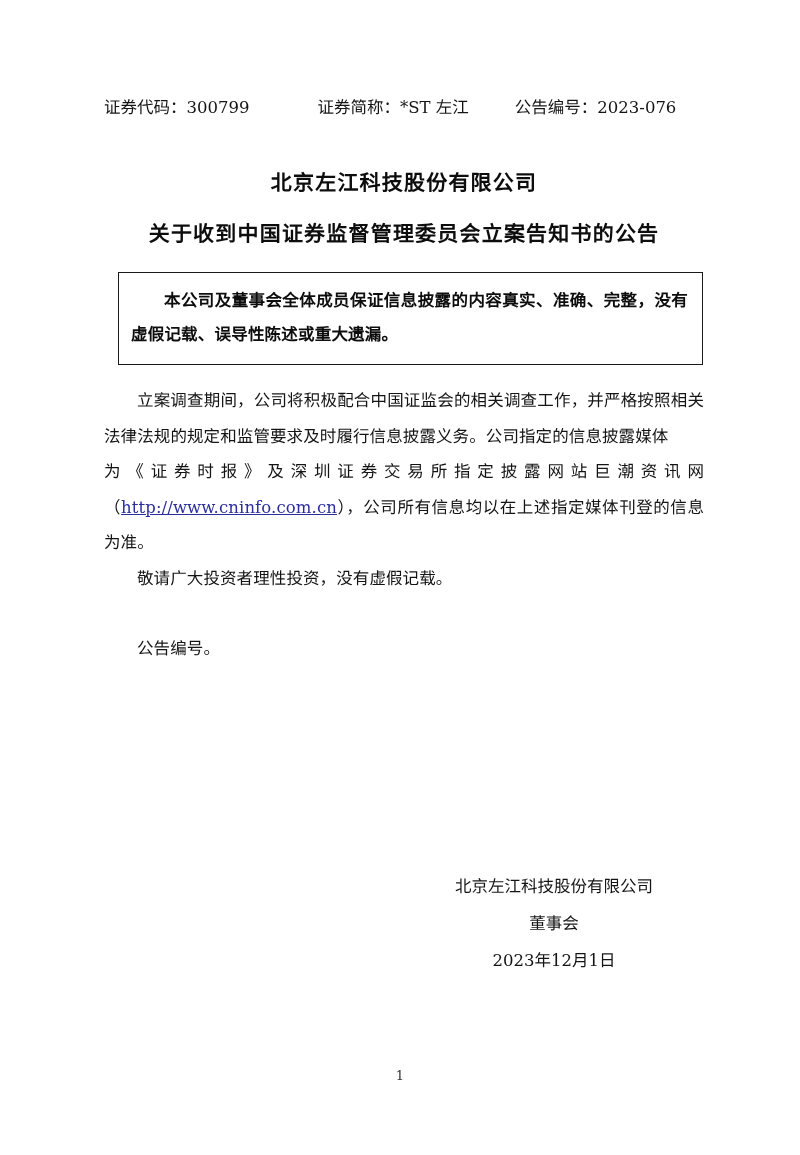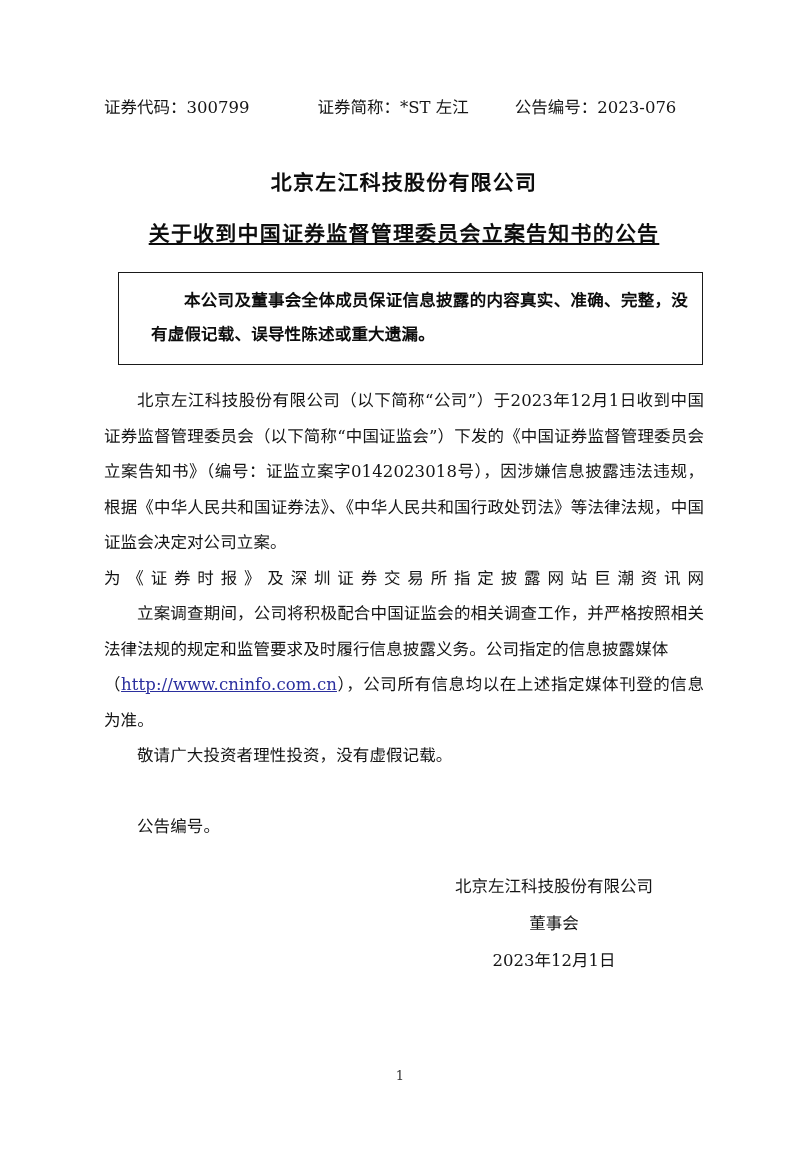--- a/index.html
+++ b/index.html
@@ -49,31 +49,31 @@
     width: 608px;
     text-align: center;
   }
   .title-line {
     font-size: 21px;
     font-weight: bold;
     letter-spacing: 1.2px;
     line-height: 40px;
     color: #0d0d0d;
   }
-  .title-line.second { margin-top: 11px; text-decoration: underline; }
+  .title-line.second { margin-top: 11px; }
 
   
   .disclaimer-box {
     position: absolute;
     left: 118px;
     top: 272px;
     width: 585px;
     box-sizing: border-box;
     border: 1.4px solid #1a1a1a;
-    padding: 11px 14px 12px 32px;
+    padding: 11px 14px 12px 12px;
   }
   .disclaimer-text {
     font-size: 16.5px;
     font-weight: bold;
     line-height: 34px;
     text-align: justify;
     text-align-last: left;
     text-indent: 2em;
     color: #0d0d0d;
     letter-spacing: 0.2px;
@@ -172,25 +172,24 @@
     <div class="title-line">北京左江科技股份有限公司</div>
     <div class="title-line second">关于收到中国证券监督管理委员会立案告知书的公告</div>
   </div>
 
   <div class="disclaimer-box">
     <div class="disclaimer-text">本公司及董事会全体成员保证信息披露的内容真实、准确、完整，没有虚假记载、误导性陈述或重大遗漏。</div>
   </div>
 
   <div class="body-block">
 
-    <p class="para">北京左江科技股份有限公司（以下简称“公司”）于2023年12月1日收到中国证券监督管理委员会（以下简称“中国证监会”）下发的《中国证券监督管理委员会立案告知书》（编号：证监立案字0142023018号），因涉嫌信息披露违法违规，根据《中华人民共和国证券法》、《中华人民共和国行政处罚法》等法律法规，中国证监会决定对公司立案。</p>
+
+    <p class="para">立案调查期间，公司将积极配合中国证监会的相关调查工作，并严格按照相关法律法规的规定和监管要求及时履行信息披露义务。公司指定的信息披露媒体</p>
 
     <p class="para spaced-line" style="text-indent:0;">为《证券时报》及深圳证券交易所指定披露网站巨潮资讯网</p>
-
-    <p class="para">立案调查期间，公司将积极配合中国证监会的相关调查工作，并严格按照相关法律法规的规定和监管要求及时履行信息披露义务。公司指定的信息披露媒体</p>
 
     <p class="para" style="text-indent:0;"><span>（</span><a class="link" href="#">http://www.cninfo.com.cn</a><span>），公司所有信息均以在上述指定媒体刊登的信息为准。</span></p>
 
     <p class="para">敬请广大投资者理性投资，没有虚假记载。</p>
 
     <div class="blank-line"></div>
 
     <p class="para">公告编号。</p>
   </div>
 

